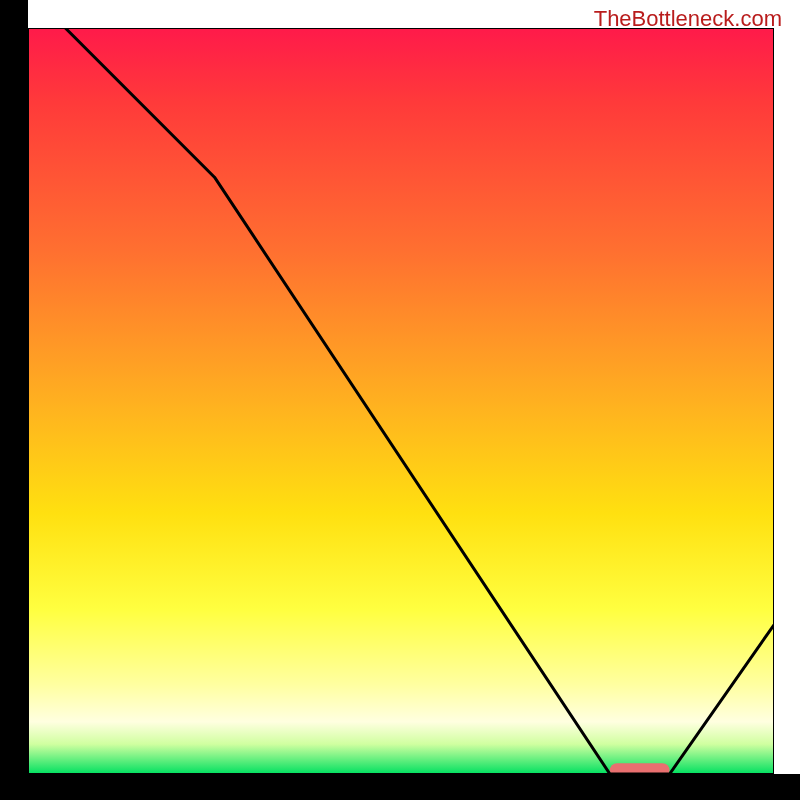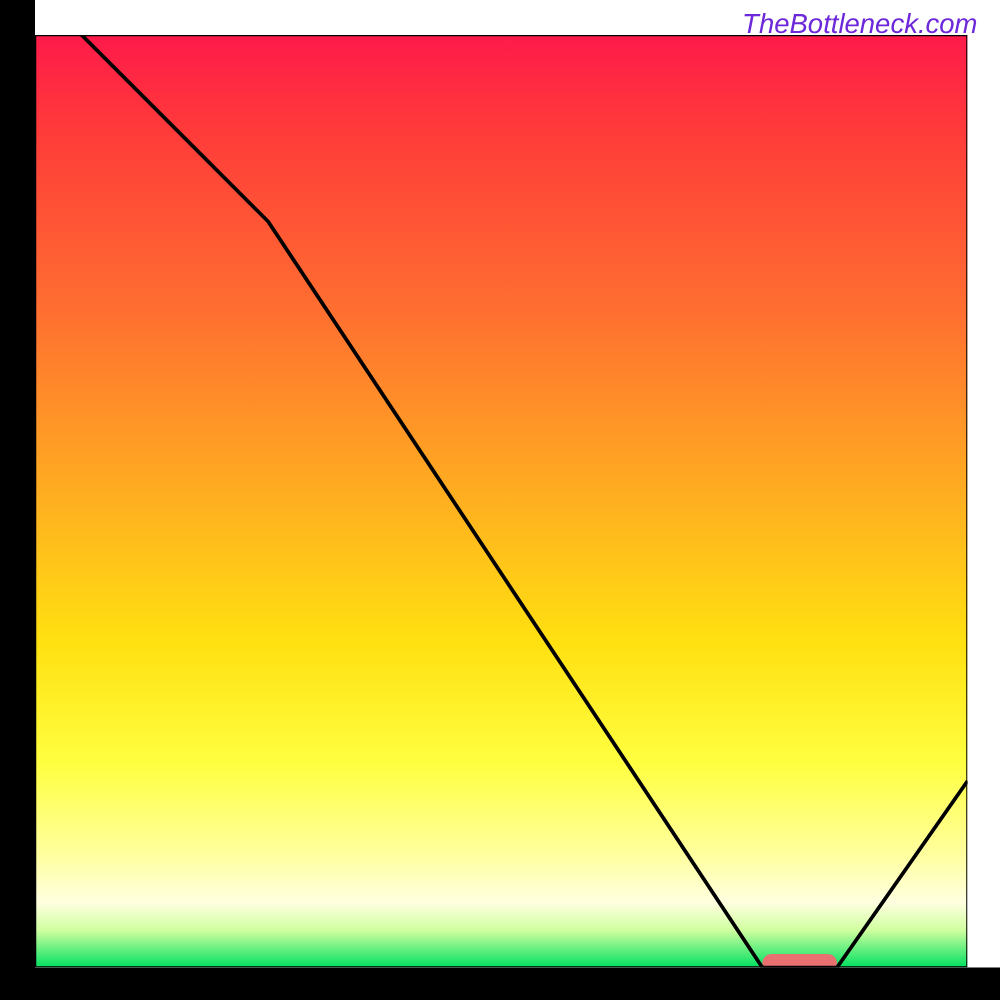--- a/index.html
+++ b/index.html
@@ -9,24 +9,23 @@
     height: 800px;
     background: #ffffff;
     font-family: Arial, sans-serif;
     position: relative;
   }
   .watermark {
     position: absolute;
     top: 6px;
     right: 18px;
     font-size: 22px;
-    color: #6d28d9;
+    color: #b91c1c;
     font-family: Arial, sans-serif;
     z-index: 10;
-    font-style: italic;
   }
   .chart-area {
     position: absolute;
     left: 28px;
     top: 28px;
     width: 746px;
     height: 746px;
   }
   .chart-area svg {
     display: block;

